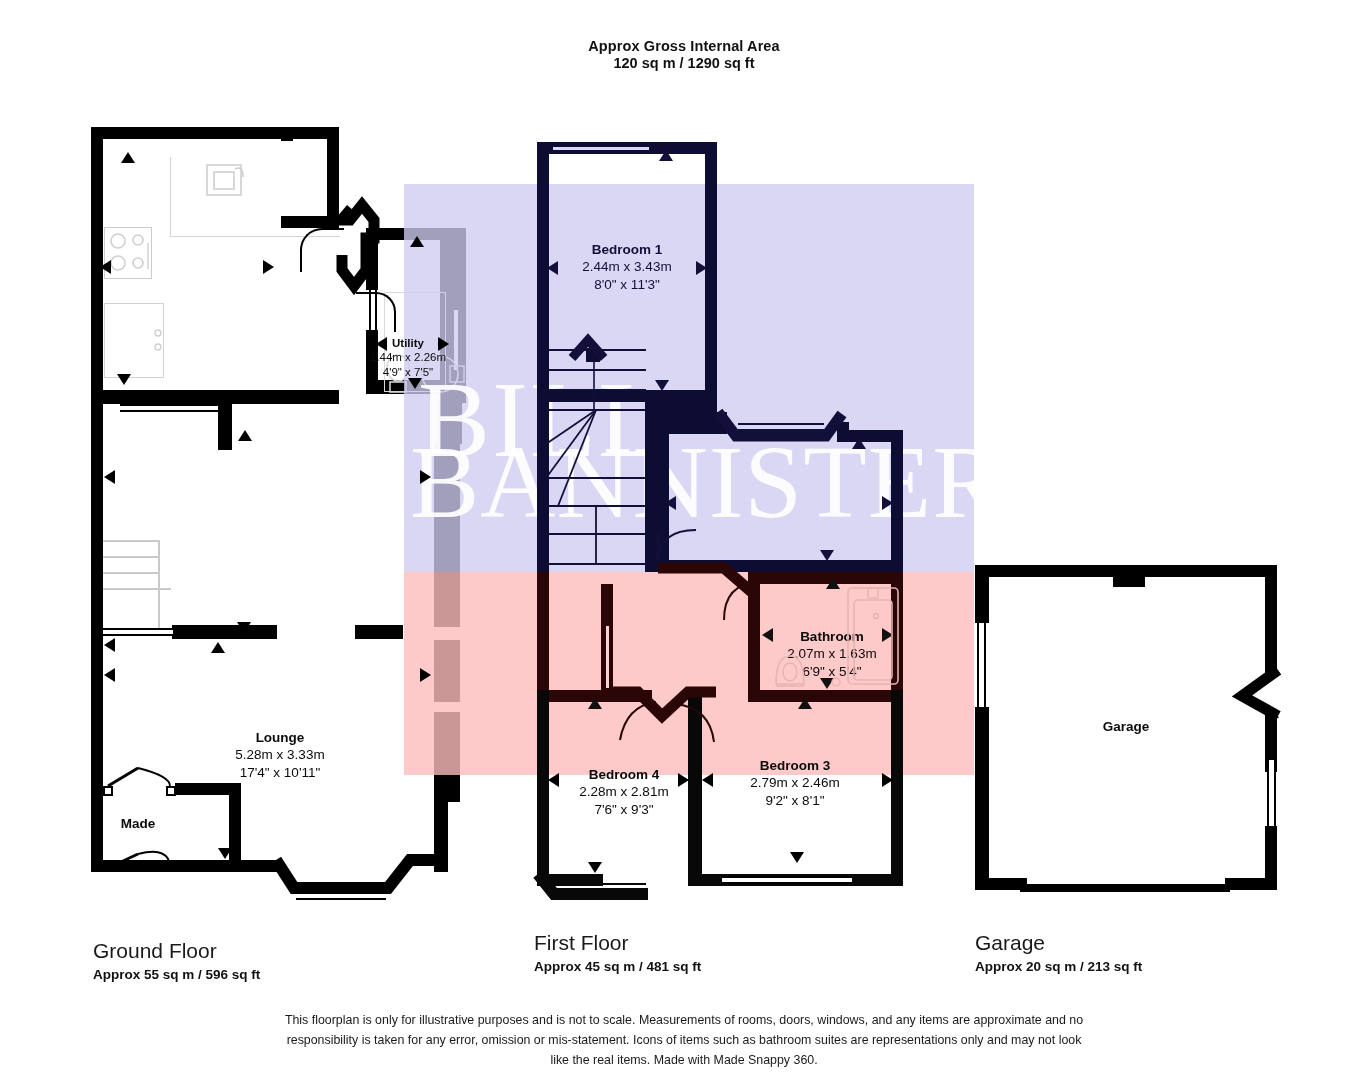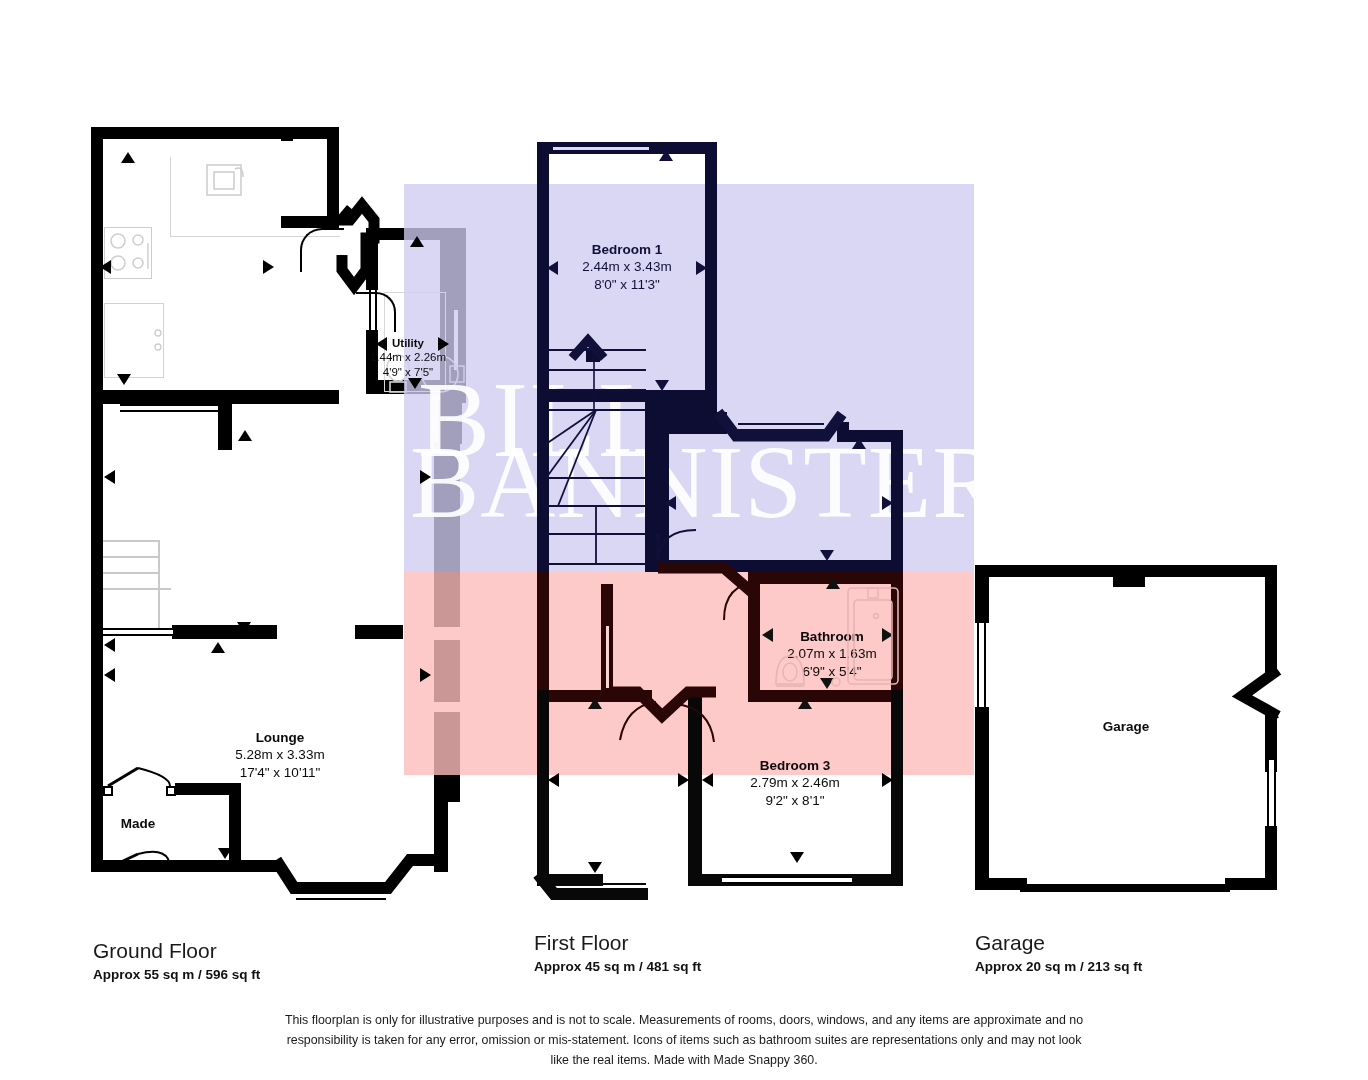--- a/index.html
+++ b/index.html
@@ -134,20 +134,22 @@
     color: #1a1a1a;
   }
   svg { display: block; overflow: visible; }
 </style>
 </head>
 <body>
 
 <div id="page">
 
   <div id="header">
+    <div class="h1">Approx Gross Internal Area</div>
+    <div class="h2">120 sq m / 1290 sq ft</div>
   </div>
 
   <div class="plan" id="ground-plan" style="left:0;top:0;width:500px;height:920px;">
 
     <div class="w" style="left:91px;top:127px;width:190px;height:12px;"></div>
     <div class="w" style="left:91px;top:127px;width:12px;height:275px;"></div>
     <div class="w" style="left:281px;top:127px;width:12px;height:14px;"></div>
     <div class="w" style="left:281px;top:127px;width:58px;height:12px;"></div>
     <div class="w" style="left:327px;top:127px;width:12px;height:100px;"></div>
     <div class="w" style="left:281px;top:216px;width:58px;height:12px;"></div>
@@ -433,20 +435,25 @@
     <div class="room" style="left:752px;top:628px;width:160px;">
       <div class="nm">Bathroom</div>
       <div class="mm">2.07m x 1.63m</div>
       <div class="ft">6'9" x 5'4"</div>
     </div>
     <div class="room" style="left:700px;top:757px;width:190px;">
       <div class="nm">Bedroom 3</div>
       <div class="mm">2.79m x 2.46m</div>
       <div class="ft">9'2" x 8'1"</div>
     </div>
+    <div class="room" style="left:538px;top:766px;width:172px;">
+      <div class="nm">Bedroom 4</div>
+      <div class="mm">2.28m x 2.81m</div>
+      <div class="ft">7'6" x 9'3"</div>
+    </div>
   </div>
 
   <div class="plan" id="garage-plan" style="left:0;top:0;width:1320px;height:920px;z-index:9;">
     <div class="w" style="left:975px;top:565px;width:302px;height:12px;"></div>
     <div class="w" style="left:1113px;top:565px;width:32px;height:22px;"></div>
     <div class="w" style="left:975px;top:565px;width:14px;height:58px;"></div>
     <div class="winV" style="left:977px;top:623px;width:9px;height:88px;"></div>
     <div class="w" style="left:975px;top:707px;width:14px;height:183px;"></div>
     <div class="w" style="left:975px;top:878px;width:52px;height:12px;"></div>
     <div class="w" style="left:1020px;top:884px;width:210px;height:8px;"></div>

